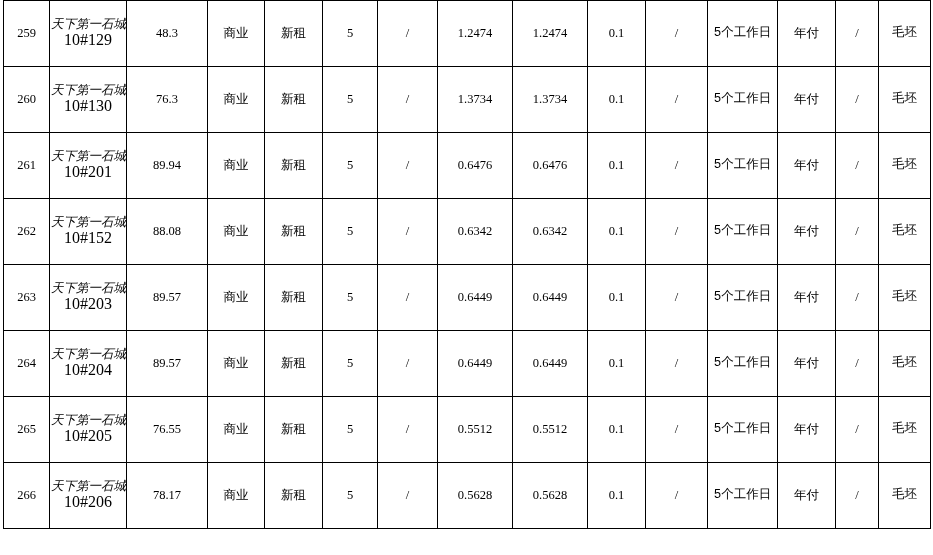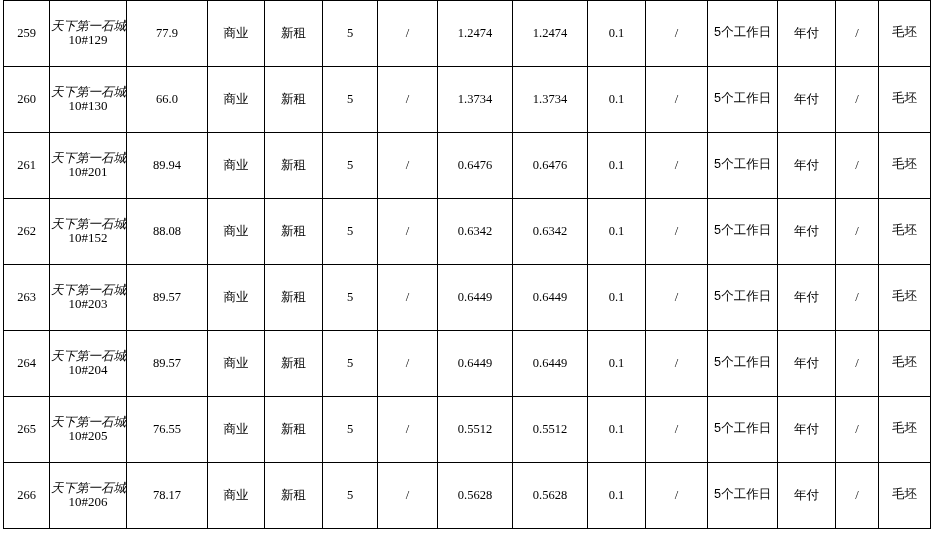--- a/index.html
+++ b/index.html
@@ -57,21 +57,21 @@
     line-height: 1.15;
   }
   .proj .proj-name {
     display: block;
     font-size: 12.5px;
     white-space: nowrap;
     font-style: italic;
   }
   .proj .proj-unit {
     display: block;
-    font-size: 13px;
+    font-size: 16px;
     white-space: nowrap;
   }
   .cell-wrap {
     display: block;
     word-break: break-all;
     line-height: 1.25;
     font-family: Liberation Mono, monospace;
   }
 </style>
 </head>
@@ -99,21 +99,21 @@
     <tbody>
 
       <tr>
         <td>259</td>
         <td>
           <span class="proj">
             <span class="proj-name">天下第一石城</span>
             <span class="proj-unit">10#129</span>
           </span>
         </td>
-        <td>77.9</td>
+        <td>48.3</td>
         <td>商业</td>
         <td>新租</td>
         <td>5</td>
         <td>/</td>
         <td>1.2474</td>
         <td>1.2474</td>
         <td>0.1</td>
         <td>/</td>
         <td>
             <span class="cell-wrap">5个工作日</span>
@@ -126,21 +126,21 @@
       </tr>
 
       <tr>
         <td>260</td>
         <td>
           <span class="proj">
             <span class="proj-name">天下第一石城</span>
             <span class="proj-unit">10#130</span>
           </span>
         </td>
-        <td>66.0</td>
+        <td>76.3</td>
         <td>商业</td>
         <td>新租</td>
         <td>5</td>
         <td>/</td>
         <td>1.3734</td>
         <td>1.3734</td>
         <td>0.1</td>
         <td>/</td>
         <td>
             <span class="cell-wrap">5个工作日</span>

